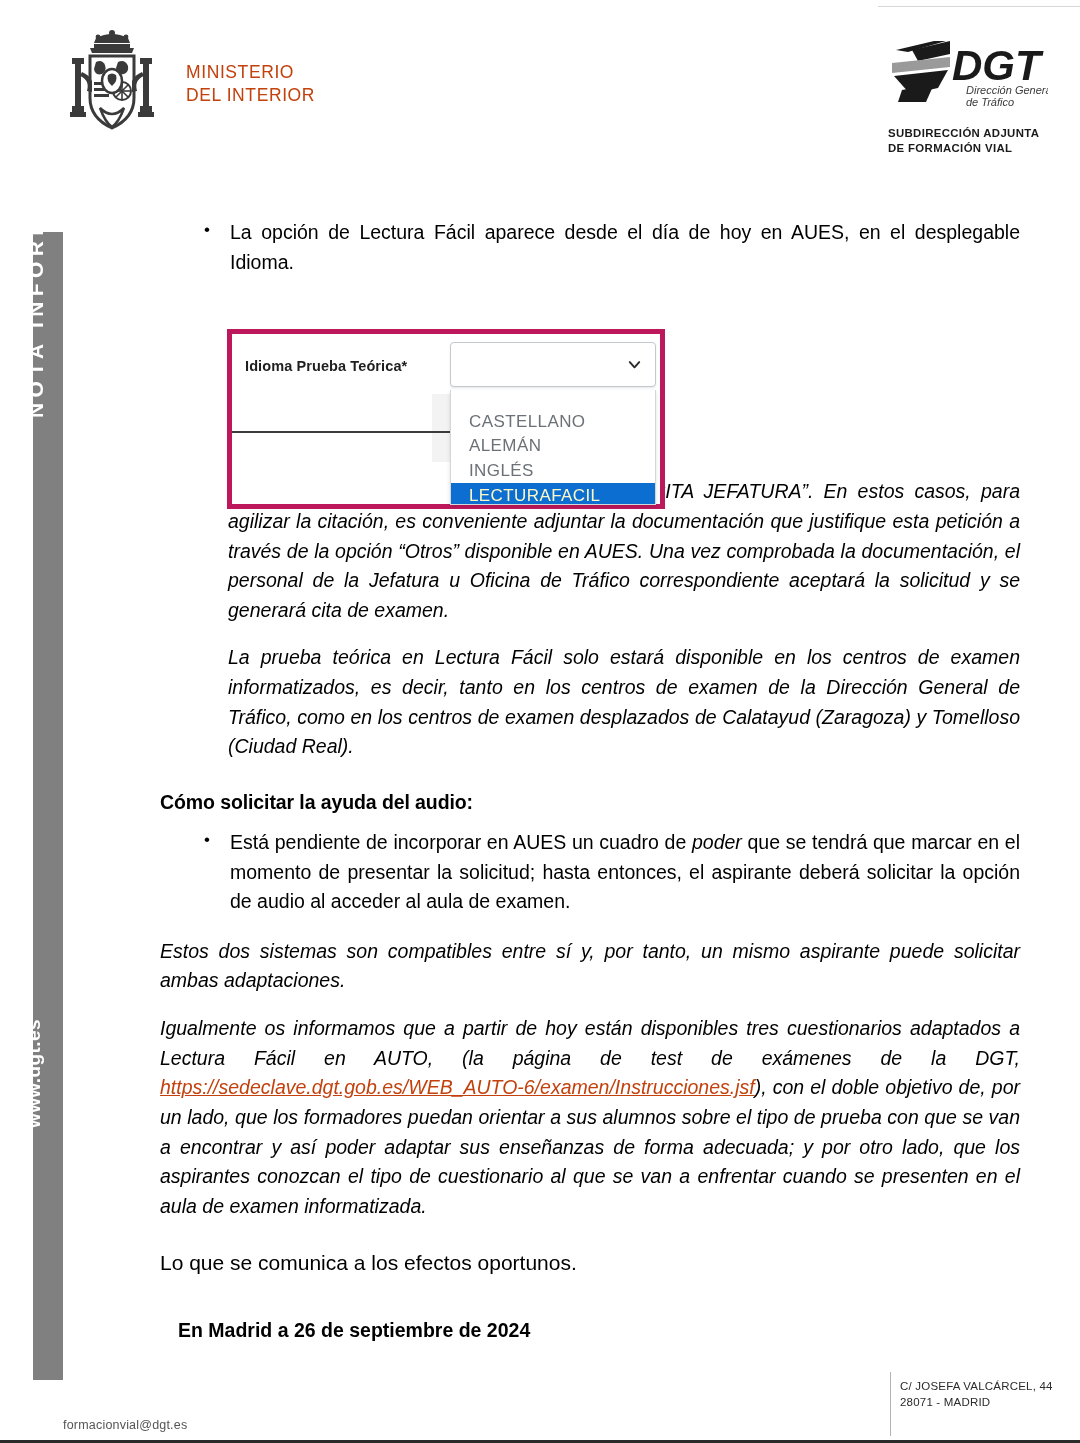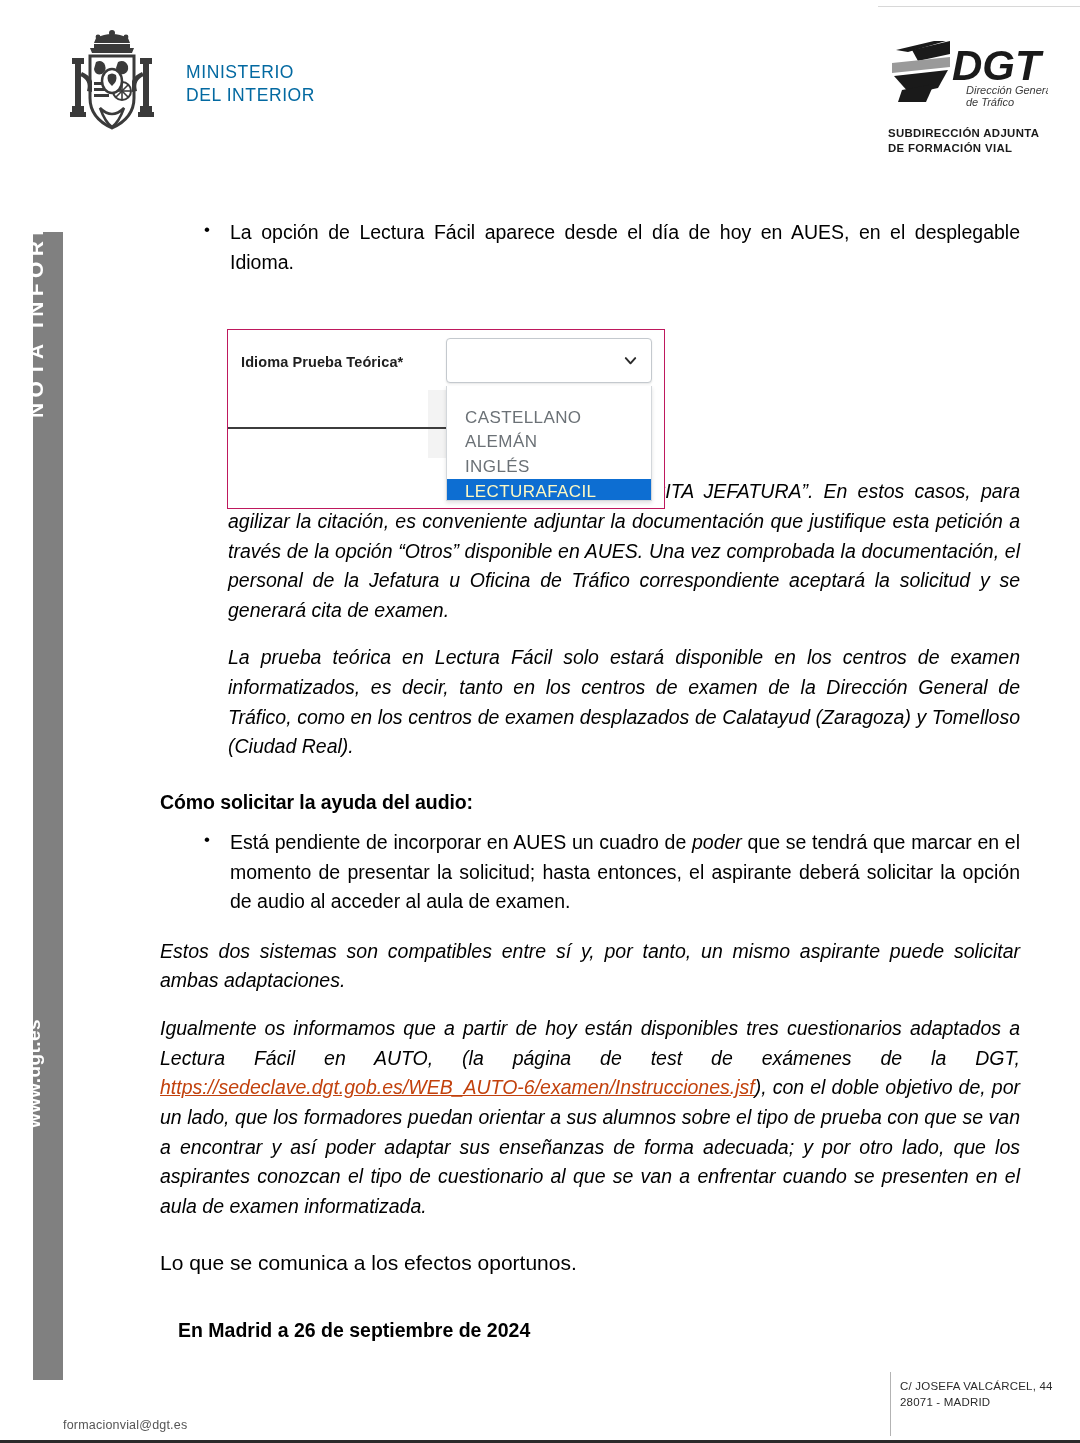--- a/index.html
+++ b/index.html
@@ -41,21 +41,21 @@
   .coat {
     width: 104px;
     height: 112px;
     flex: none;
   }
   .ministerio-text {
     margin-left: 22px;
     font-size: 17.5px;
     letter-spacing: 0.6px;
     line-height: 1.32;
-    color: #0369a1;
+    color: #c2410c;
     font-weight: 400;
   }
   .dgt-block {
     position: absolute;
     top: 36px;
     left: 888px;
     width: 170px;
   }
   .dgt-logo {
     width: 160px;
@@ -165,21 +165,21 @@
   }
 
   
   .dropdown-shot {
     position: absolute;
     left: 227px;
     top: 329px;
     width: 438px;
     height: 180px;
     background: #ffffff;
-    border: 1px solid #be185d;
+    border: 5px solid #be185d;
     box-sizing: border-box;
   }
   .ds-row {
     position: absolute;
     left: 0; top: 0;
     width: 436px;
     height: 80px;
   }
   .ds-label {
     position: absolute;

